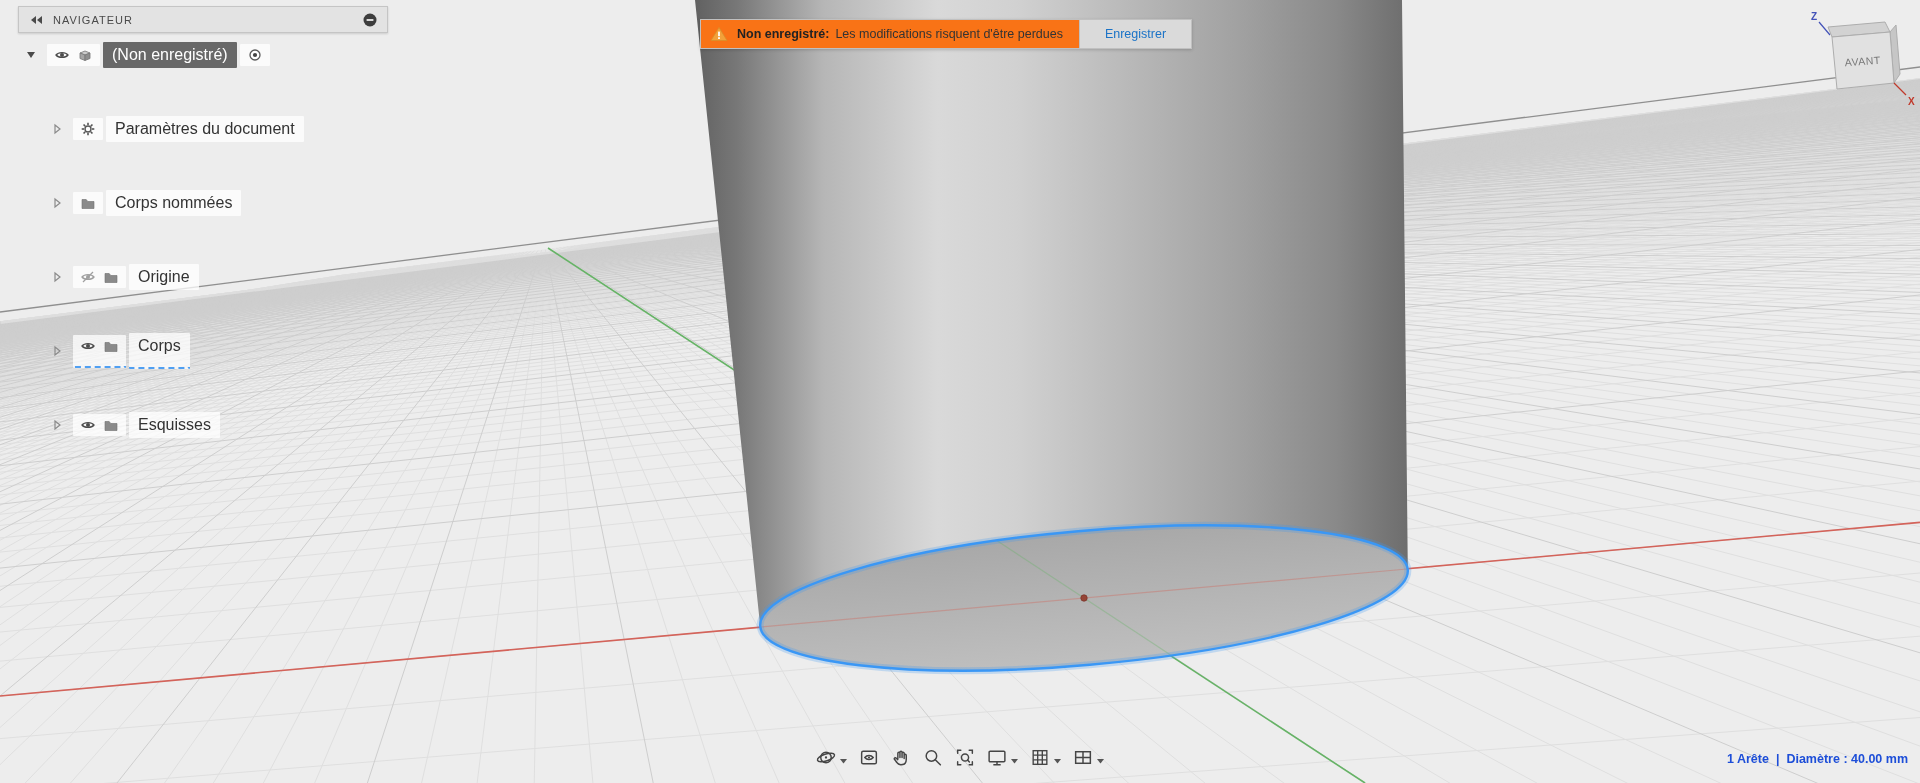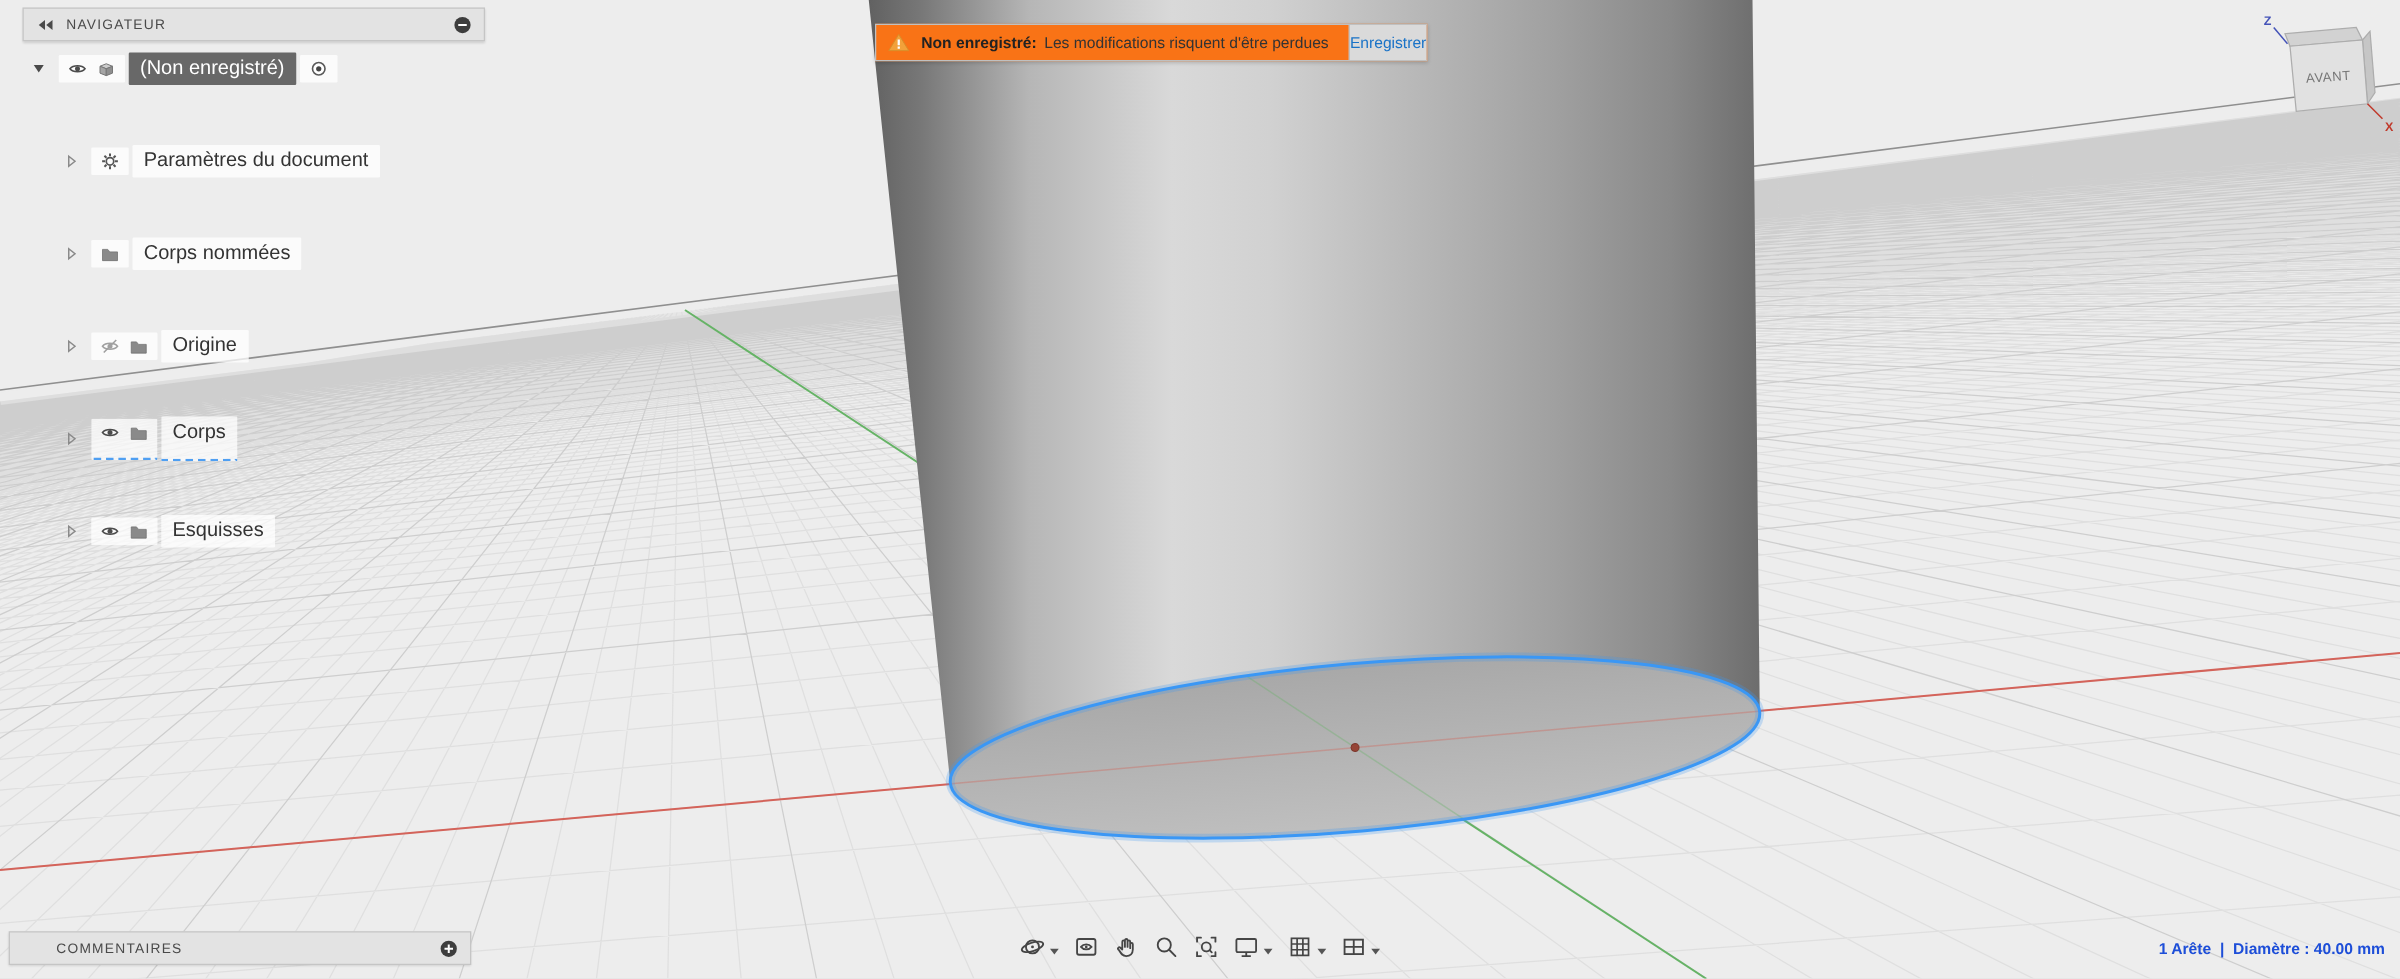--- a/index.html
+++ b/index.html
@@ -41,21 +41,21 @@
     position:absolute;left:700px;top:19px;height:28px;
     display:flex;align-items:center;
     background:#f97316;border:1px solid #c0c0c0;
     box-shadow:0 1px 3px rgba(0,0,0,.18);
     font-size:12.5px;color:#222;
   }
   .notif .warn{margin:0 4px 0 9px;}
   .notif .ntitle{font-weight:bold;margin:0 6px 0 5px;white-space:nowrap;}
   .notif .nmsg{margin-right:16px;color:#333;white-space:nowrap;}
   .notif .naction{
-    height:100%;display:flex;align-items:center;padding:0 0;
+    height:100%;display:flex;align-items:center;padding:0 25px;
     background:#dadada;border-left:1px solid #c0c0c0;
     color:#1a73c7;font-size:12.5px;white-space:nowrap;
   }
 
   
   .viewcube{position:absolute;left:1775px;top:4px;width:145px;height:112px;}
 
   
   .dock{
     position:absolute;left:50%;top:747px;transform:translateX(-50%);
@@ -279,28 +279,20 @@
       <line x1="44" y1="18" x2="55" y2="31" stroke="#4352b8" stroke-width="1.2"></line>
       <polygon points="57,33 115,28 110,18 53,23" fill="#d2d2d2" stroke="#adadad" stroke-width="1"></polygon>
       <polygon points="115,28 121,21 125,70 119,79" fill="#c6c6c6" stroke="#adadad" stroke-width="1"></polygon>
       <polygon points="57,33 115,28 119,79 62,85" fill="#e1e1e1" stroke="#adadad" stroke-width="1"></polygon>
       <text x="88" y="61" font-size="10.5" fill="#777" text-anchor="middle" letter-spacing="0.5" transform="rotate(-4 88 61)">AVANT</text>
       <line x1="119" y1="79" x2="131" y2="91" stroke="#c0392b" stroke-width="1.2"></line>
       <text x="133" y="101" font-size="10" font-weight="bold" fill="#c0392b">X</text>
     </svg>
   </div>
 
-  <div class="panel-bar comments-bar">
-    <span class="bar-title" style="margin-left:28px">COMMENTAIRES</span>
-    <svg class="disc-btn" viewBox="0 0 16 16">
-      <circle cx="8" cy="8" r="6.5" fill="#3d3d3d"></circle>
-      <rect x="4.6" y="7.2" width="6.8" height="1.6" fill="#fff"></rect>
-      <rect x="7.2" y="4.6" width="1.6" height="6.8" fill="#fff"></rect>
-    </svg>
-  </div>
 
   <div class="dock">
 
     <div class="tool">
       <svg class="ticon" viewBox="0 0 20 20" fill="none" stroke="#454545" stroke-width="1.4">
         <circle cx="10" cy="10" r="5"></circle>
         <ellipse cx="10" cy="10" rx="8.5" ry="3.2" transform="rotate(-18 10 10)"></ellipse>
         <circle cx="10" cy="10" r="1.1" fill="#454545" stroke="none"></circle>
       </svg>
       <svg class="dcaret" viewBox="0 0 8 7">

